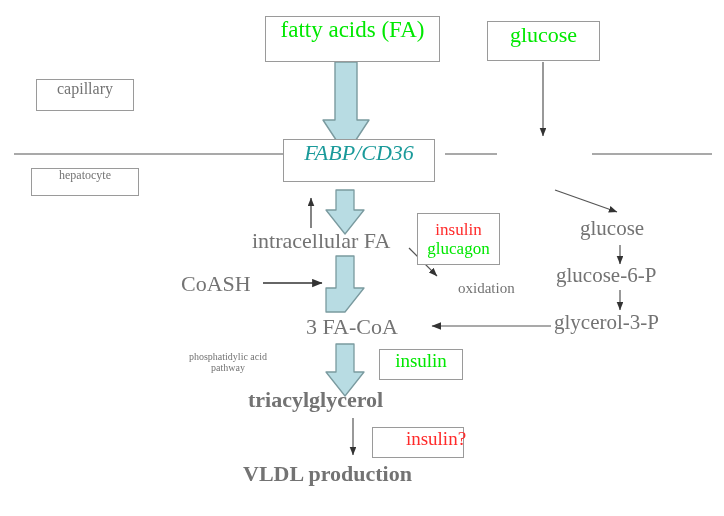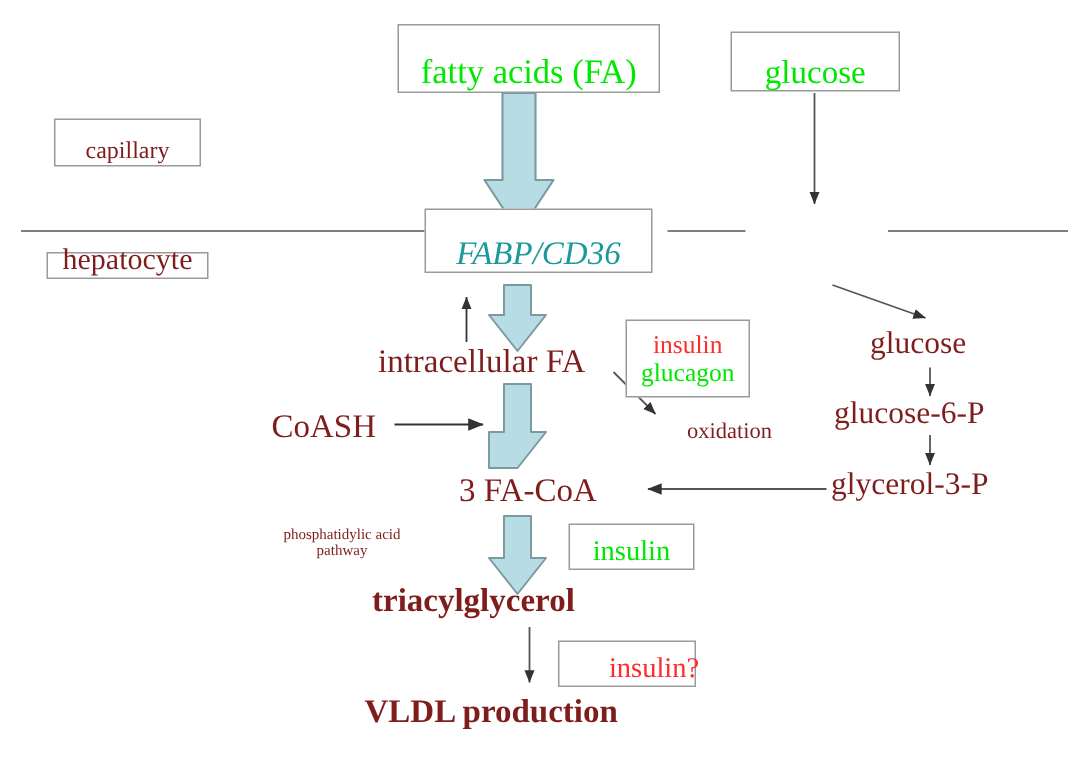--- a/index.html
+++ b/index.html
@@ -19,25 +19,25 @@
     position: absolute;
     white-space: nowrap;
     line-height: 1.15;
   }
   
   .boxed {
     border: 1px solid #9a9a9a;
     background: #ffffff;
     box-sizing: border-box;
     display: flex;
-    align-items: flex-end;
+    align-items: flex-start;
     justify-content: center;
   }
   .plain-text {
-    color: #7f1d1d;
+    color: #737373;
   }
   .green { color: #00e800; }
   .red   { color: #ff2a2a; }
   .teal  { color: #1a9a9a; font-style: italic; }
   .bold  { font-weight: bold; }
 
   
   #art {
     position: absolute;
     left: 0; top: 0;
@@ -132,21 +132,21 @@
   </div>
 
   <div class="node boxed" style="left:487px; top:21px; width:113px; height:40px; font-size:22px;">
     <span class="green">glucose</span>
   </div>
 
   <div class="node boxed" style="left:36px; top:79px; width:98px; height:32px; font-size:16px;">
     <span class="plain-text">capillary</span>
   </div>
 
-  <div class="node boxed" style="left:31px; top:168px; width:108px; height:18px; font-size:20px;">
+  <div class="node boxed" style="left:31px; top:168px; width:108px; height:28px; font-size:12px;">
     <span class="plain-text">hepatocyte</span>
   </div>
 
   <div class="node boxed" style="left:283px; top:139px; width:152px; height:43px; font-size:22px;">
     <span class="teal">FABP/CD36</span>
   </div>
 
 
   <div class="node plain-text" style="left:252px; top:228px; font-size:22px;">intracellular FA</div>
 

